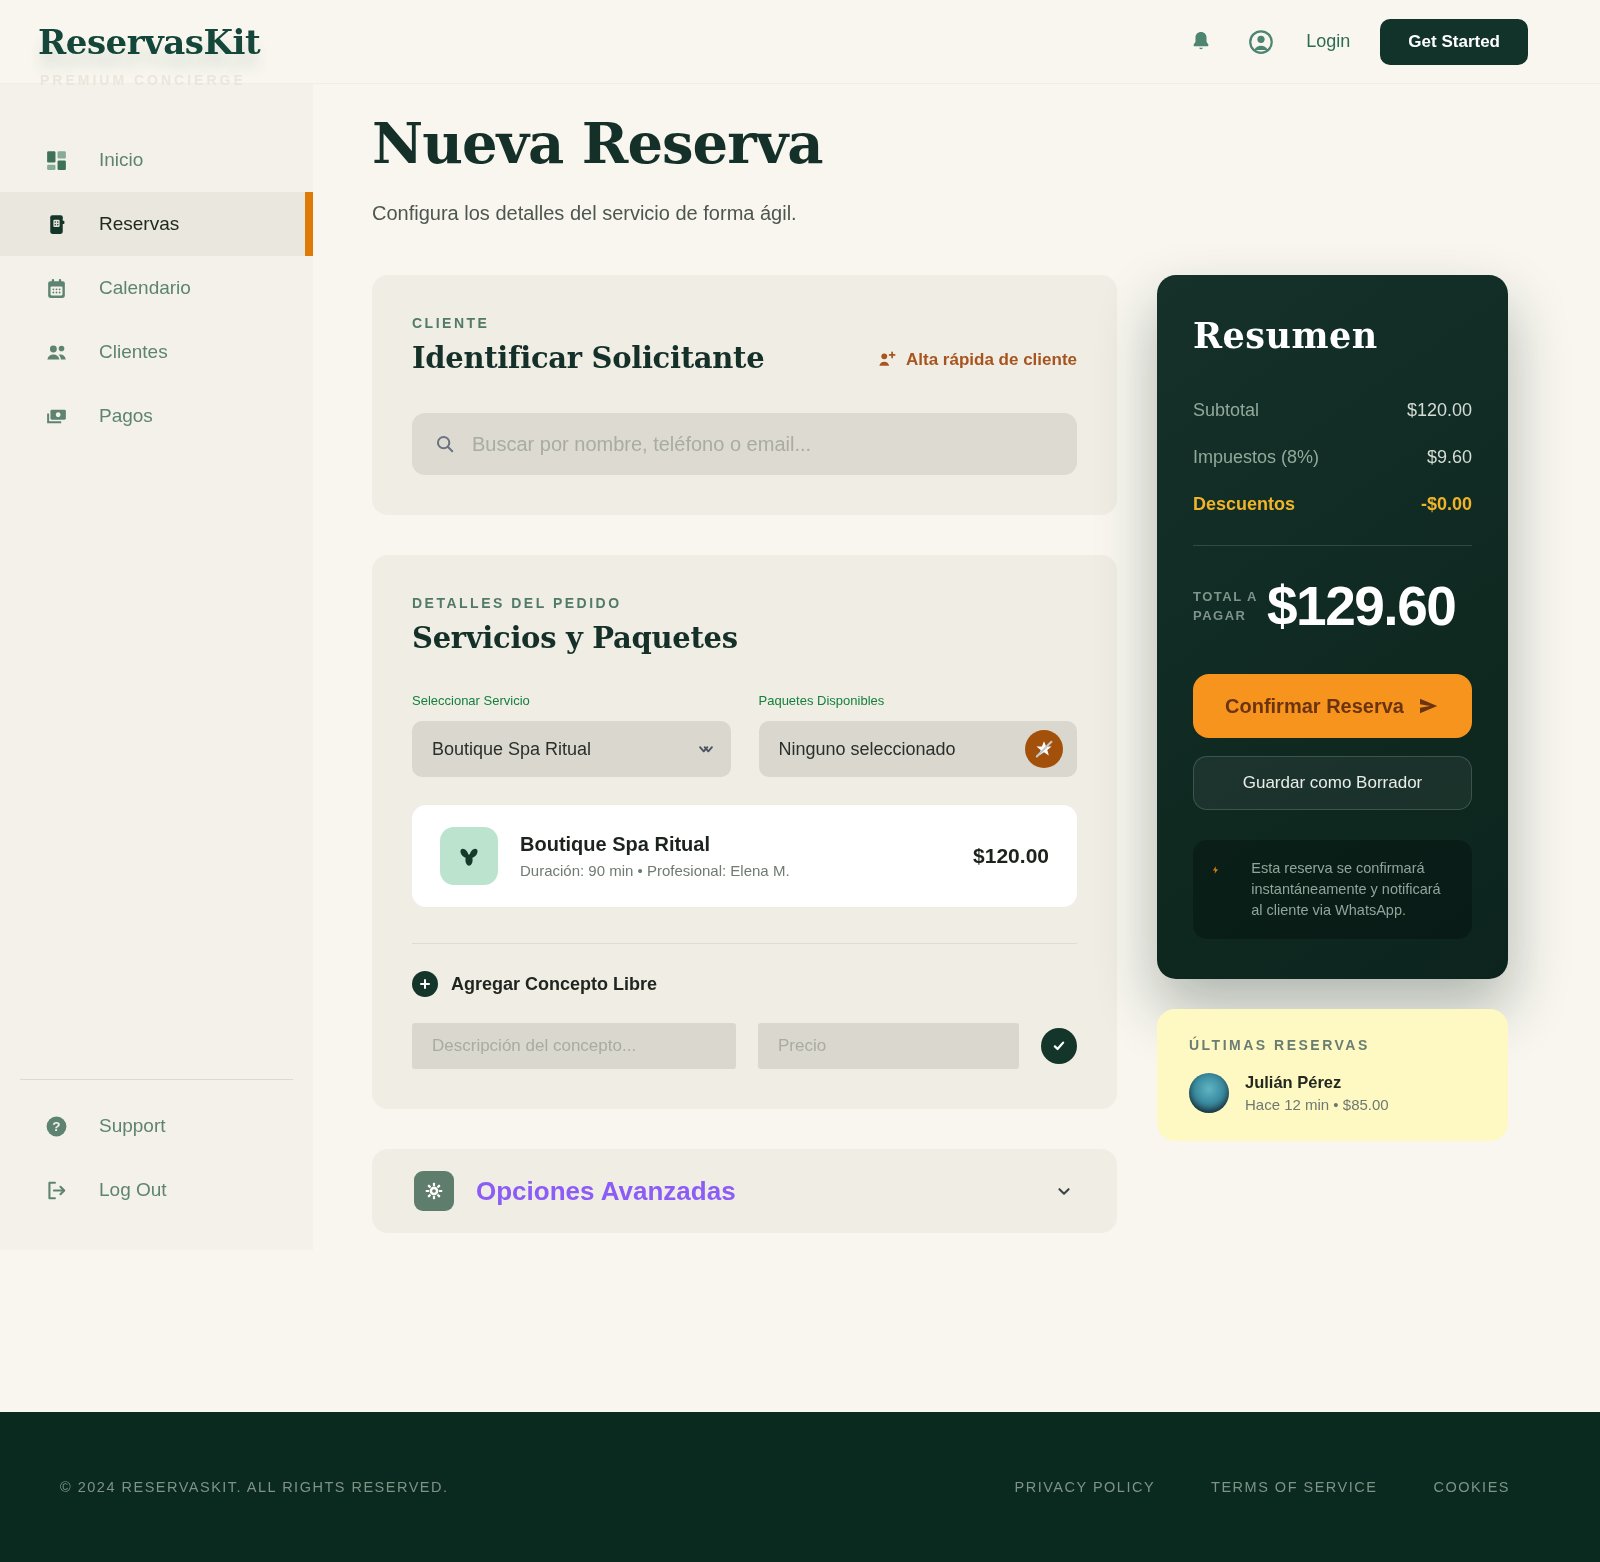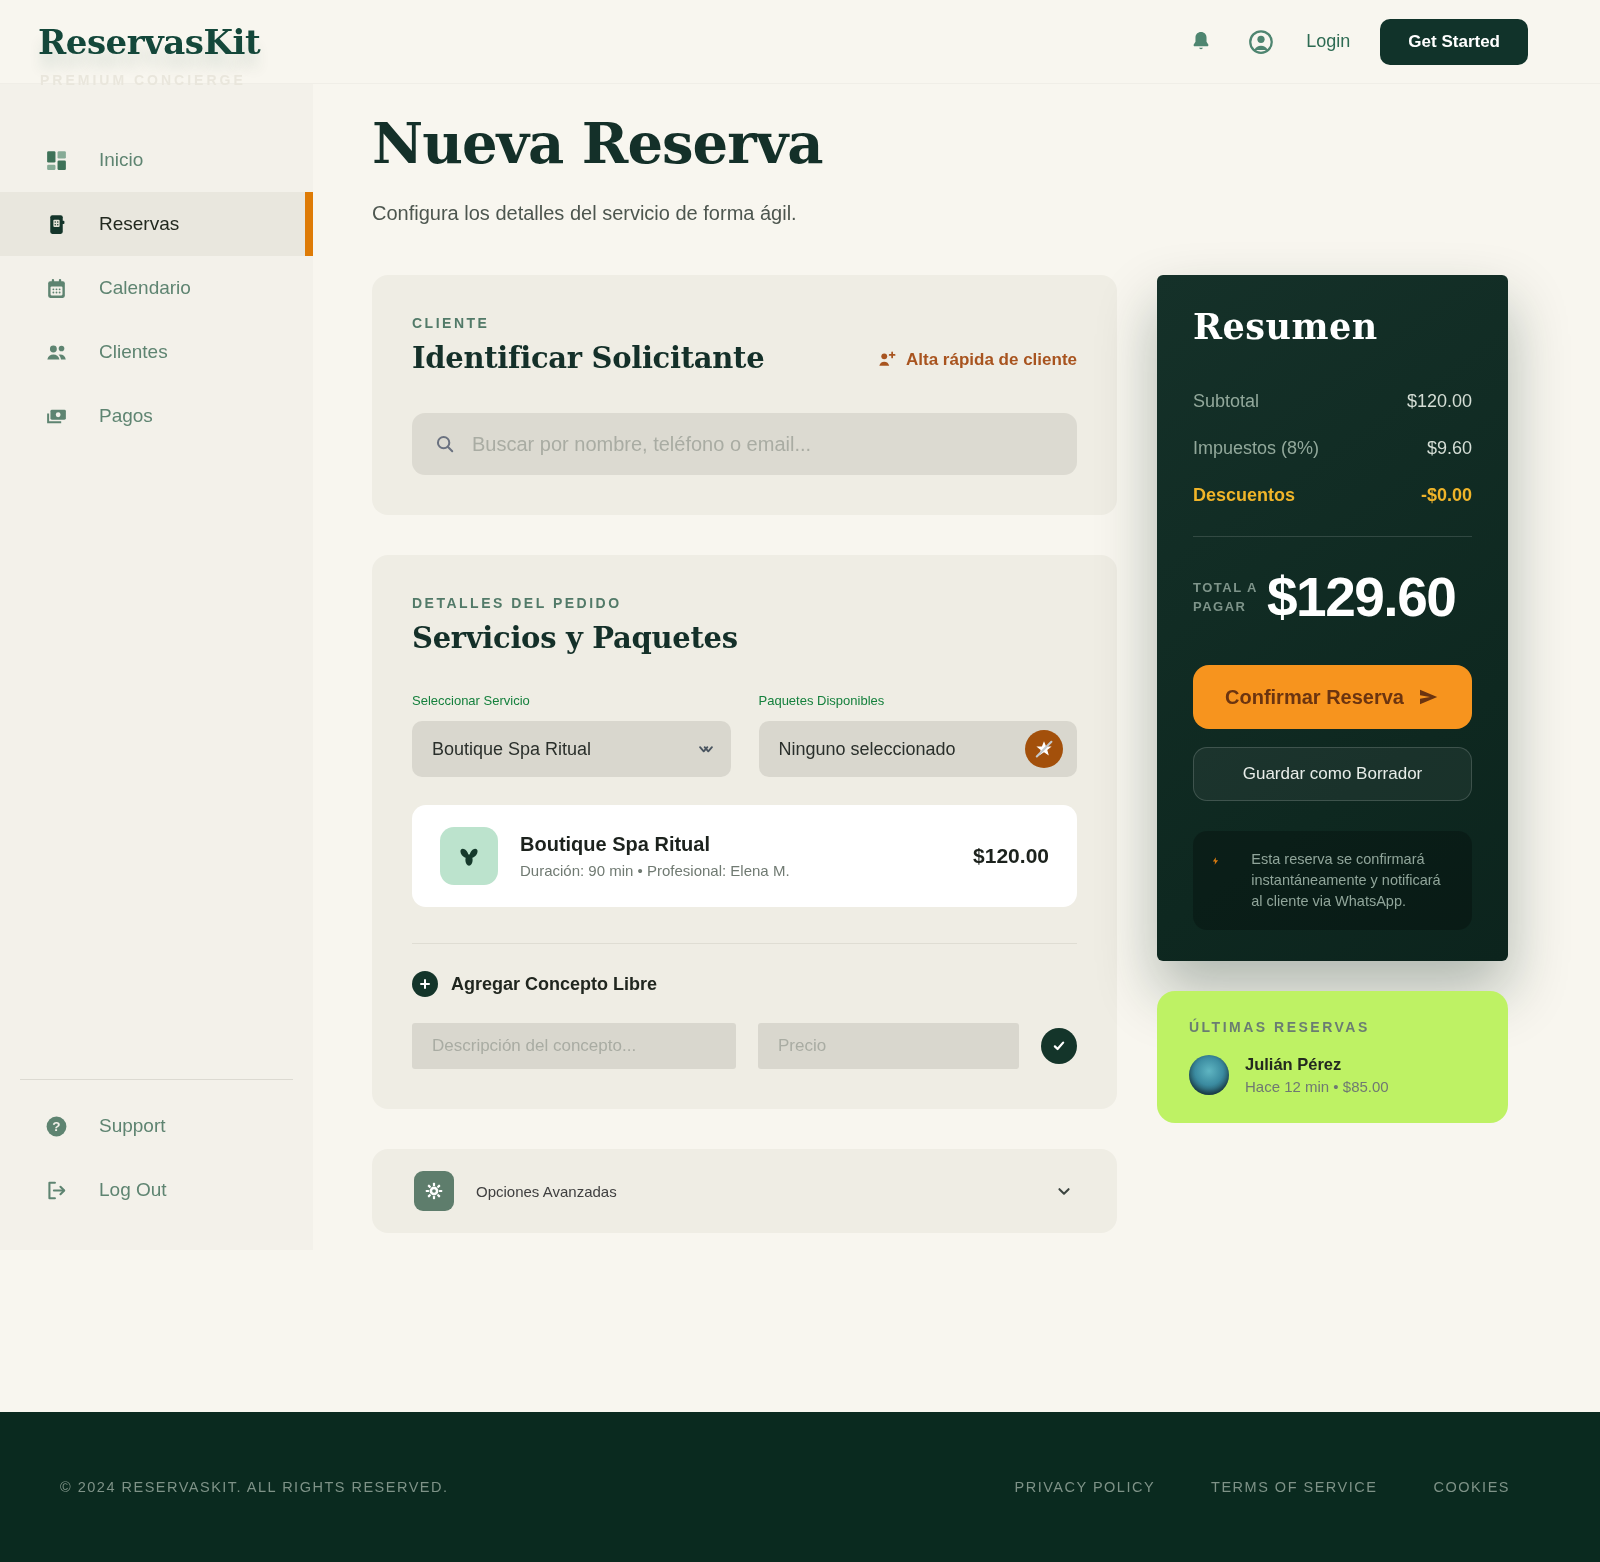--- a/index.html
+++ b/index.html
@@ -147,26 +147,26 @@
   }
 
   .advanced-card {
     background:#EFEDE4; border-radius:16px; padding:22px 42px;
     display:flex; align-items:center; gap:22px; cursor:pointer;
   }
   .gear-square {
     width:40px; height:40px; border-radius:9px; background:#5E7D6C;
     display:flex; align-items:center; justify-content:center; flex-shrink:0;
   }
-  .advanced-title { font-size:15px; font-weight:400; color:#404040; flex:1; }
+  .advanced-title { font-size:26px; font-weight:700; color:#8b5cf6; flex:1; }
 
   
   .summary {
     background:linear-gradient(145deg,#153129 0%, #0E2820 70%, #0C241D 100%);
-    border-radius:6px; padding:31px 36px;
+    border-radius:19px; padding:40px 36px;
     box-shadow:0 30px 60px rgba(10,40,30,0.30);
     color:#fff;
   }
   .summary-title {
     font-family:"DejaVu Serif","Liberation Serif",serif;
     font-size:35px; font-weight:700; margin-bottom:44px; letter-spacing:0.5px;
   }
   .sum-row { display:flex; justify-content:space-between; font-size:18px; margin-bottom:26px; }
   .sum-row .lbl { color:#92A89B; }
   .sum-row .val { color:#D4DDD5; }
@@ -191,21 +191,21 @@
     display:flex; align-items:center; justify-content:center;
     margin-bottom:30px;
   }
   .note-box {
     background:rgba(0,0,0,0.25); border-radius:14px; padding:18px 18px;
     display:flex; gap:31px; align-items:flex-start;
   }
   .note-text { font-size:14.5px; color:#90A59A; line-height:1.45; }
 
   
-  .recent-card { background:#bef264; border-radius:18px; padding:28px 32px; }
+  .recent-card { background:#fef9c3; border-radius:18px; padding:28px 32px; }
   .recent-title { font-size:14px; font-weight:700; letter-spacing:2.5px; color:#6A7D72; margin-bottom:20px; }
   .recent-item { display:flex; align-items:center; gap:16px; }
   .avatar {
     width:40px; height:40px; border-radius:50%; flex-shrink:0;
     background:radial-gradient(circle at 50% 40%, #5FB5C2 0%, #3B8BA0 45%, #1E4450 85%, #15242C 100%);
     box-shadow:inset 0 -3px 5px rgba(0,0,0,0.35);
   }
   .recent-name { font-size:16.5px; font-weight:700; color:#23291F; margin-bottom:4px; }
   .recent-meta { font-size:15px; color:#6F7972; }
 

